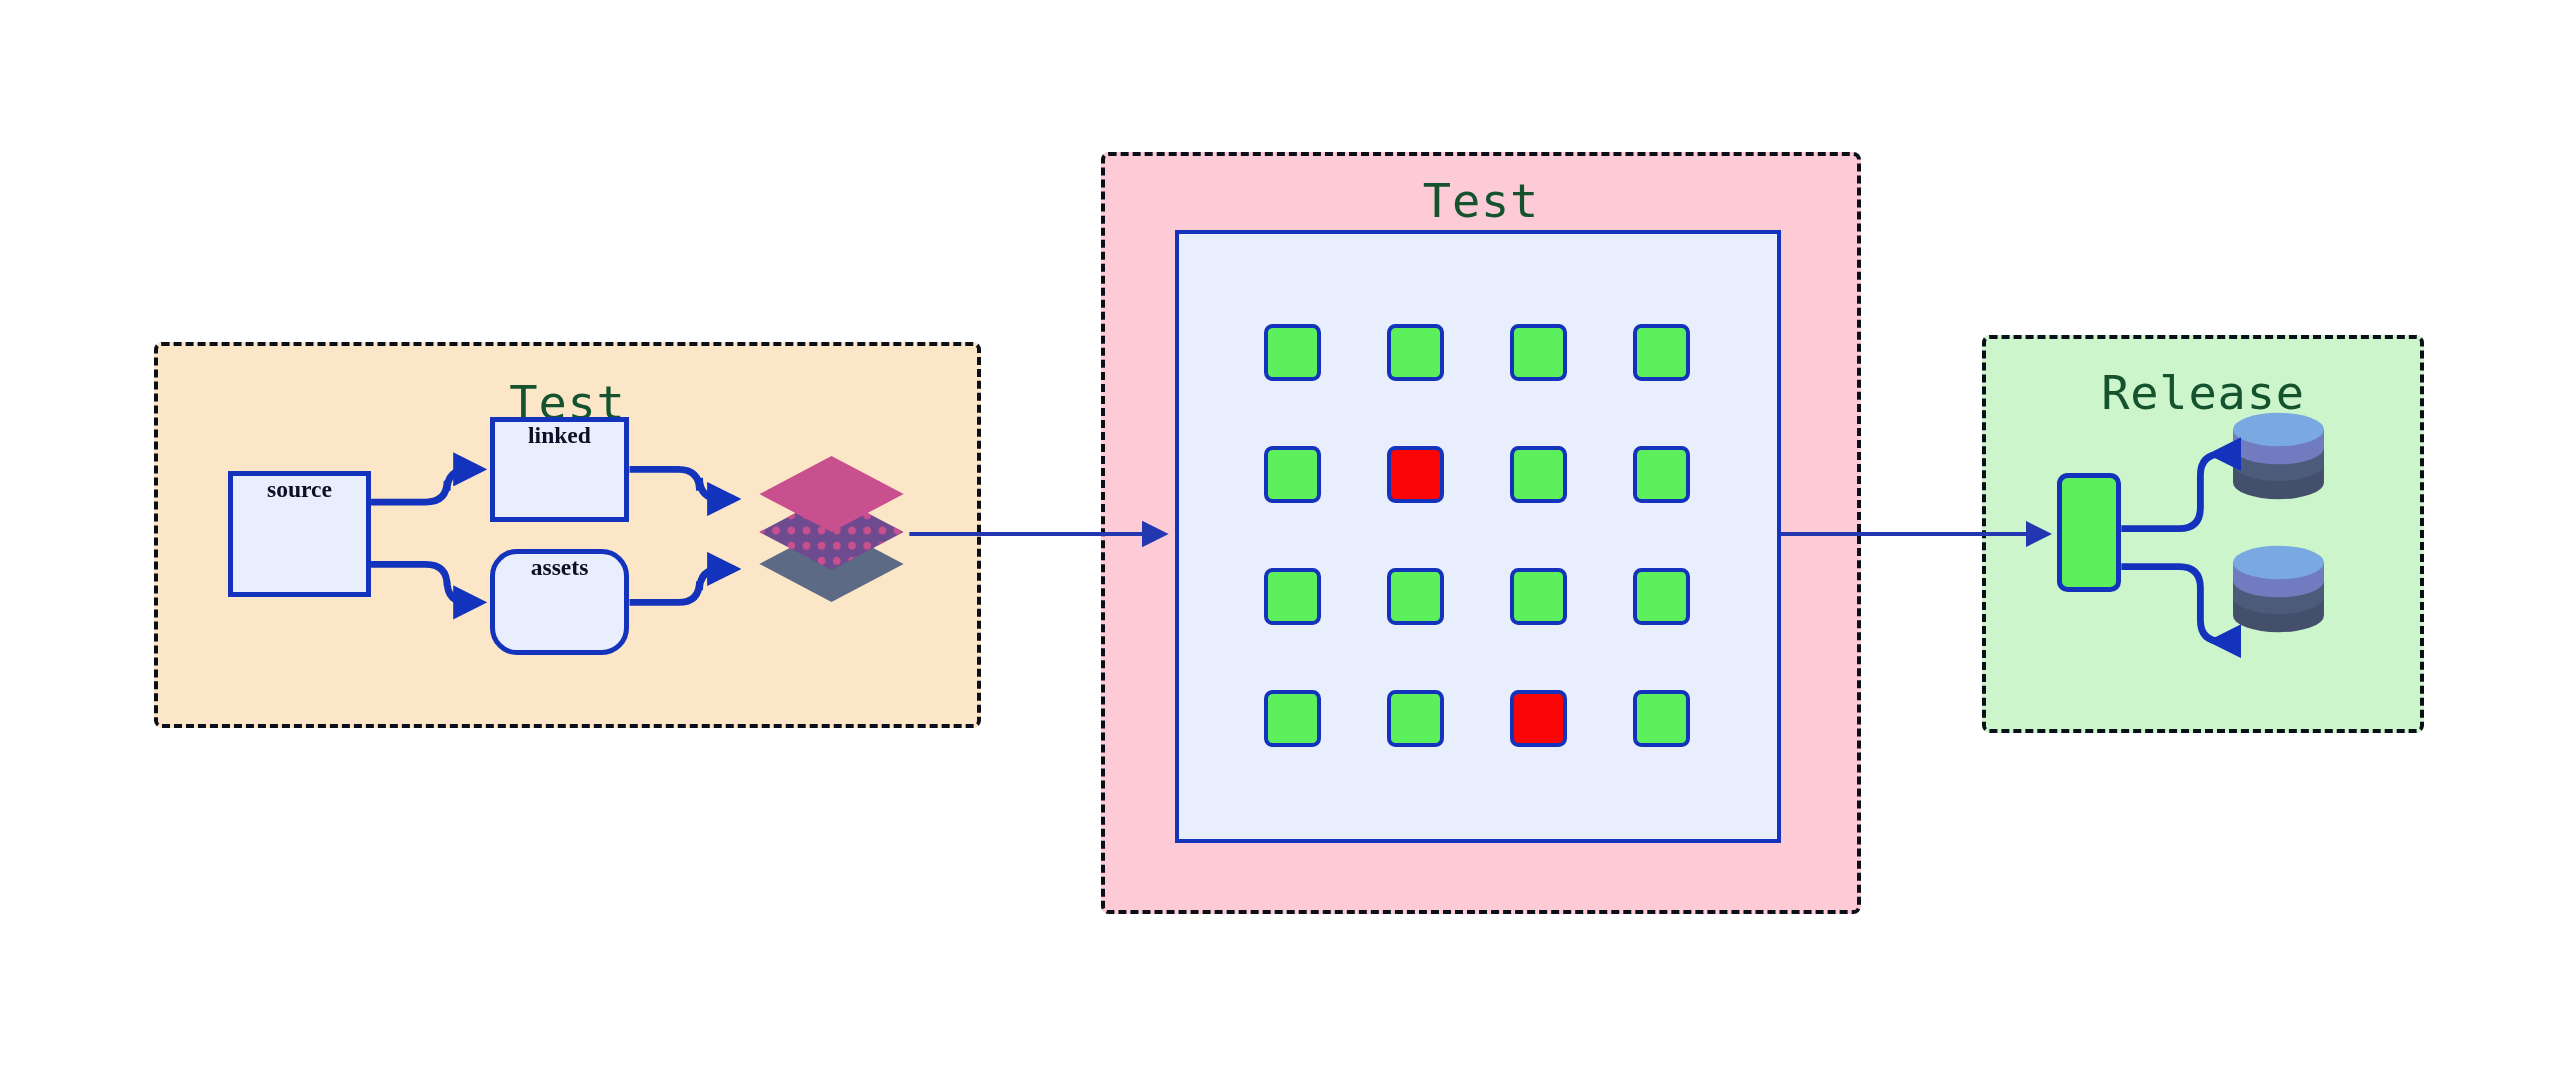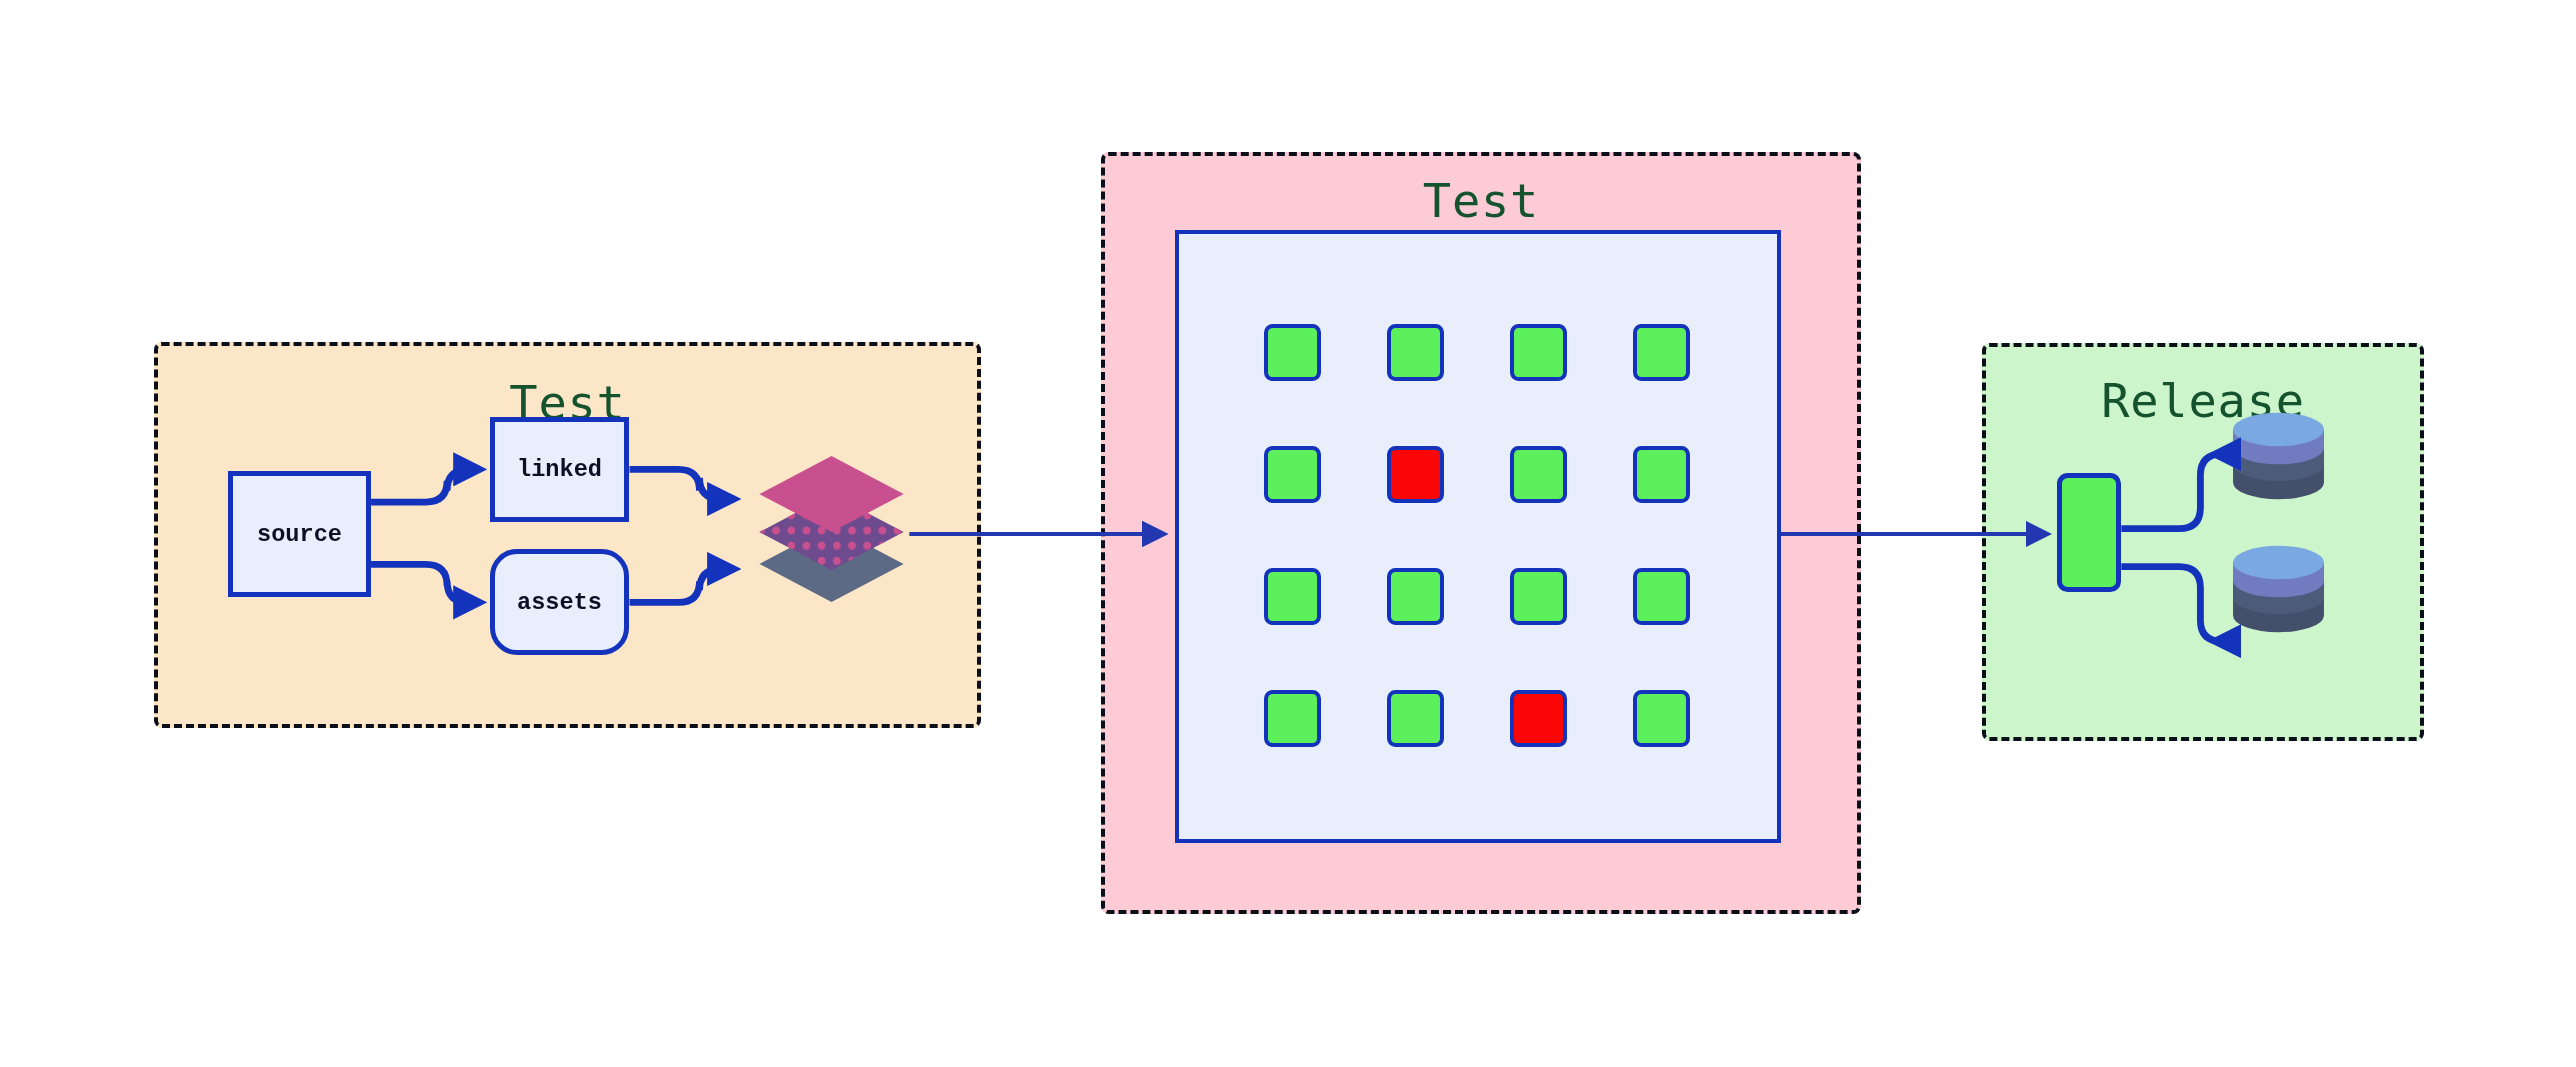--- a/index.html
+++ b/index.html
@@ -34,36 +34,35 @@
     font-family: "DejaVu Sans Mono", monospace;
     font-size: 47px;
     font-weight: 400;
     color: #14532d;
     letter-spacing: 0.8px;
     white-space: nowrap;
   }
 
   #grp-build   { left: 154px;  top: 342px;  width: 827px; height: 386px; background: #fce6c8; }
   #grp-test    { left: 1101px; top: 152px;  width: 760px; height: 762px; background: #fccbd6; }
-  #grp-release { left: 1982px; top: 335px;  width: 442px;  height: 398px;  background: #ccf5cc; margin-top: 8px; }
+  #grp-release { left: 1982px; top: 335px;  width: 442px;  height: 398px;  background: #ccf5cc; }
 
   #grp-build   .group-title { top: 29px; }
   #grp-test    .group-title { top: 16.7px; }
   #grp-release .group-title { top: 26px; }
 
   
   .node-rect {
     position: absolute;
     box-sizing: border-box;
     background: #e9eefc;
     border: 5.3px solid #1433bd;
     display: flex;
-    align-items: center;
     justify-content: center;
-    font-family: Liberation Mono, monospace;
+    font-family: Liberation Serif, serif;
     font-size: 23.6px;
     font-weight: bold;
     color: #0c1024;
   }
   #node-source { left: 228px; top: 471px; width: 143px; height: 126px; }
   #node-linked { left: 490px; top: 417px; width: 139px; height: 105px; }
   #node-assets { left: 490px; top: 549px; width: 139px; height: 106px; border-radius: 27px; }
 
   
   #stack-icon {

